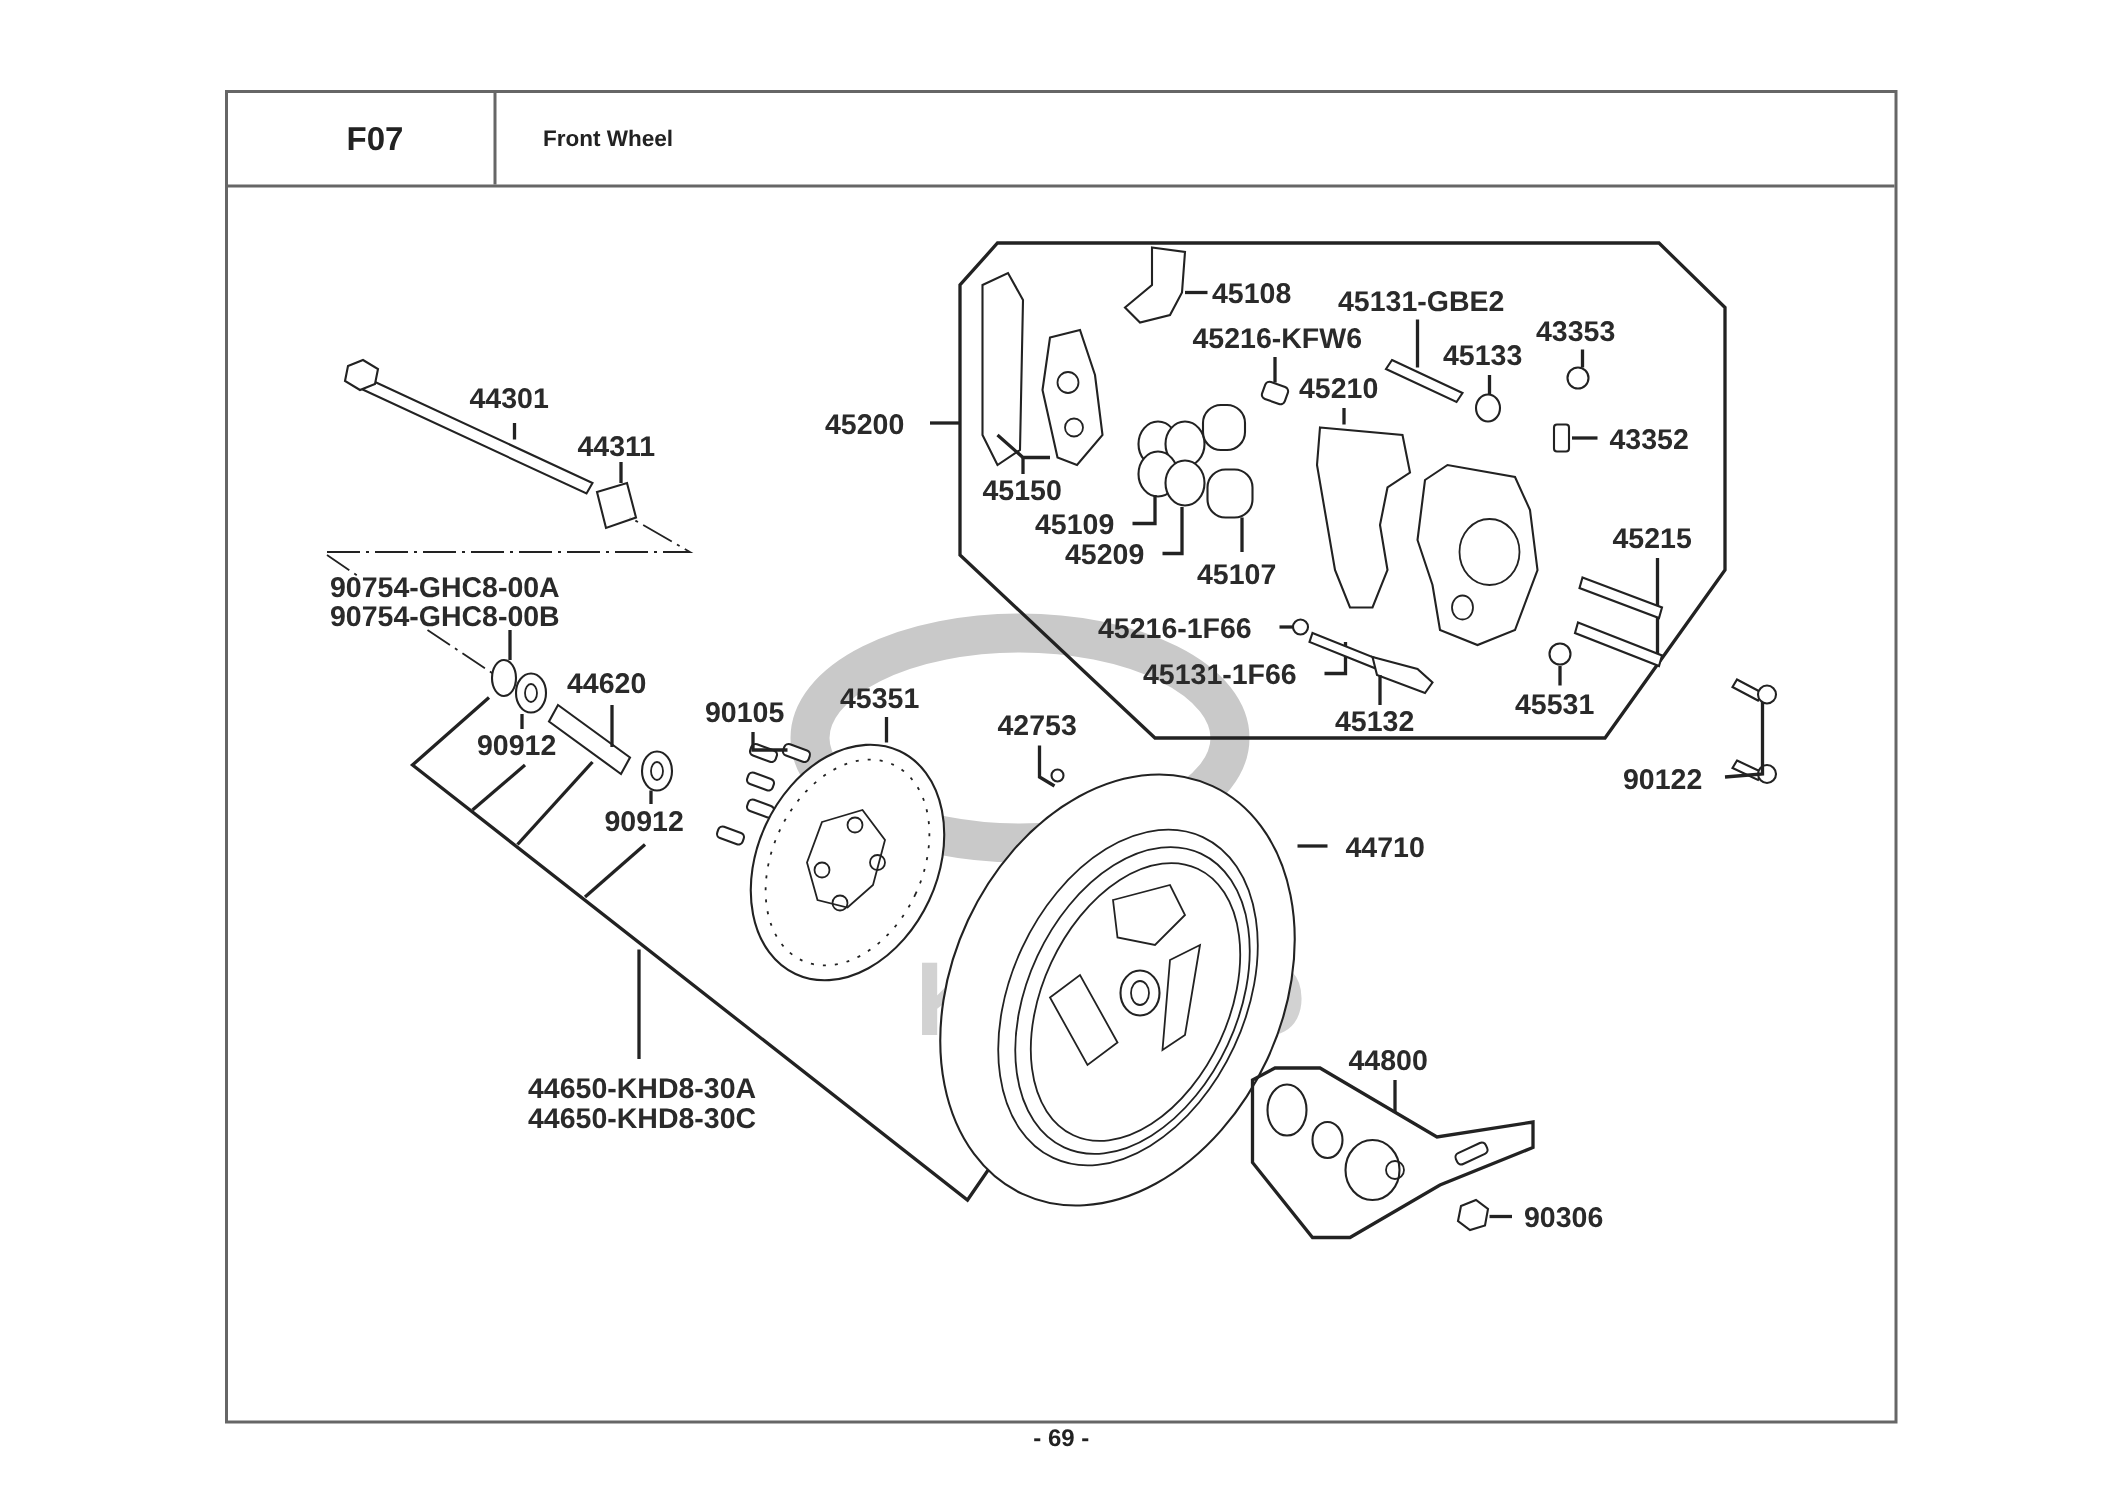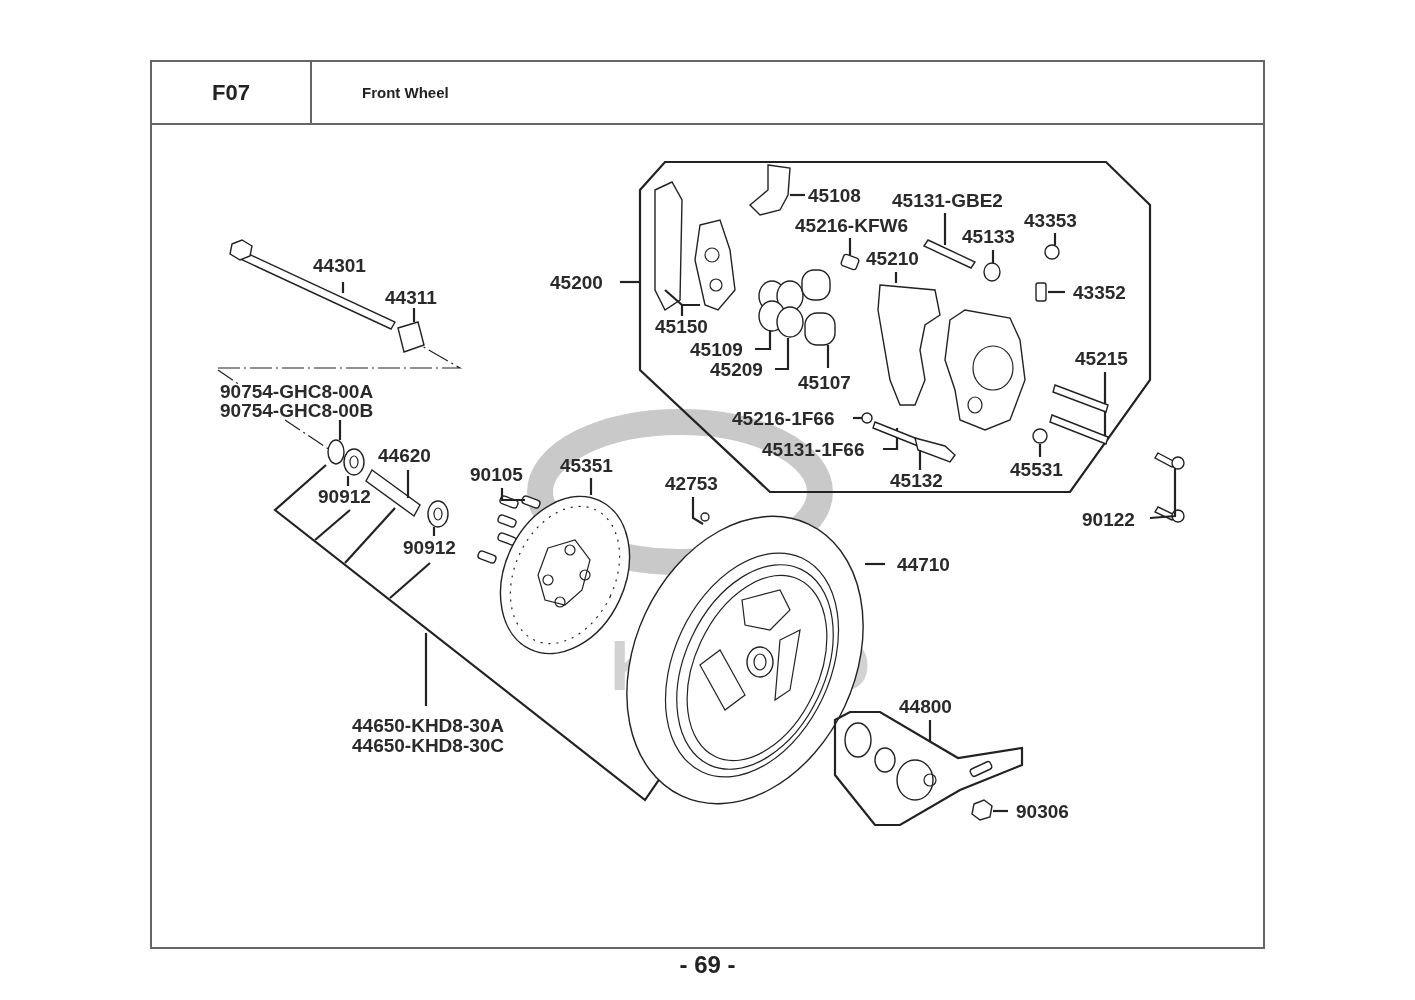--- a/index.html
+++ b/index.html
@@ -4,25 +4,25 @@
 <style>
   html, body { margin: 0; padding: 0; background: #ffffff; }
   body { width: 1415px; height: 1000px; position: relative; overflow: hidden;
          font-family: "Liberation Sans", sans-serif; color: #222; }
   .frame { position: absolute; left: 150px; top: 60px; width: 1111px; height: 885px;
            border: 2px solid #666; box-sizing: content-box; }
   .hdr-row { position: absolute; left: 0; top: 0; width: 1111px; height: 61px;
              border-bottom: 2px solid #666; }
   .hdr-code { position: absolute; left: 0; top: 0; width: 158px; height: 61px;
               border-right: 2px solid #666; display: flex; align-items: center; justify-content: center;
-              font-weight: bold; font-size: 22px; }
+              font-weight: bold; font-size: 22px; padding-left: 19px; }
   .hdr-title { position: absolute; left: 210px; top: 0; height: 61px; display: flex; align-items: center;
                font-weight: bold; font-size: 15px; }
   .page-no { position: absolute; left: 0; width: 1415px; top: 951px; text-align: center;
-             font-weight: bold; font-size: 24px; }
+             font-weight: bold; font-size: 16px; }
   svg.diagram { position: absolute; left: 0; top: 0; }
   .lbl { font-family: "Liberation Sans", sans-serif; font-weight: bold; font-size: 19px; fill: #2a2a2a; }
   .ln { stroke: #222; stroke-width: 2.2; fill: none; }
   .pt { stroke: #222; stroke-width: 1.4; fill: #fff; }
   .ptn { stroke: #222; stroke-width: 1.2; fill: none; }
   .wm { fill: none; stroke: #c9c9c9; }
 </style>
 </head>
 <body>
 

